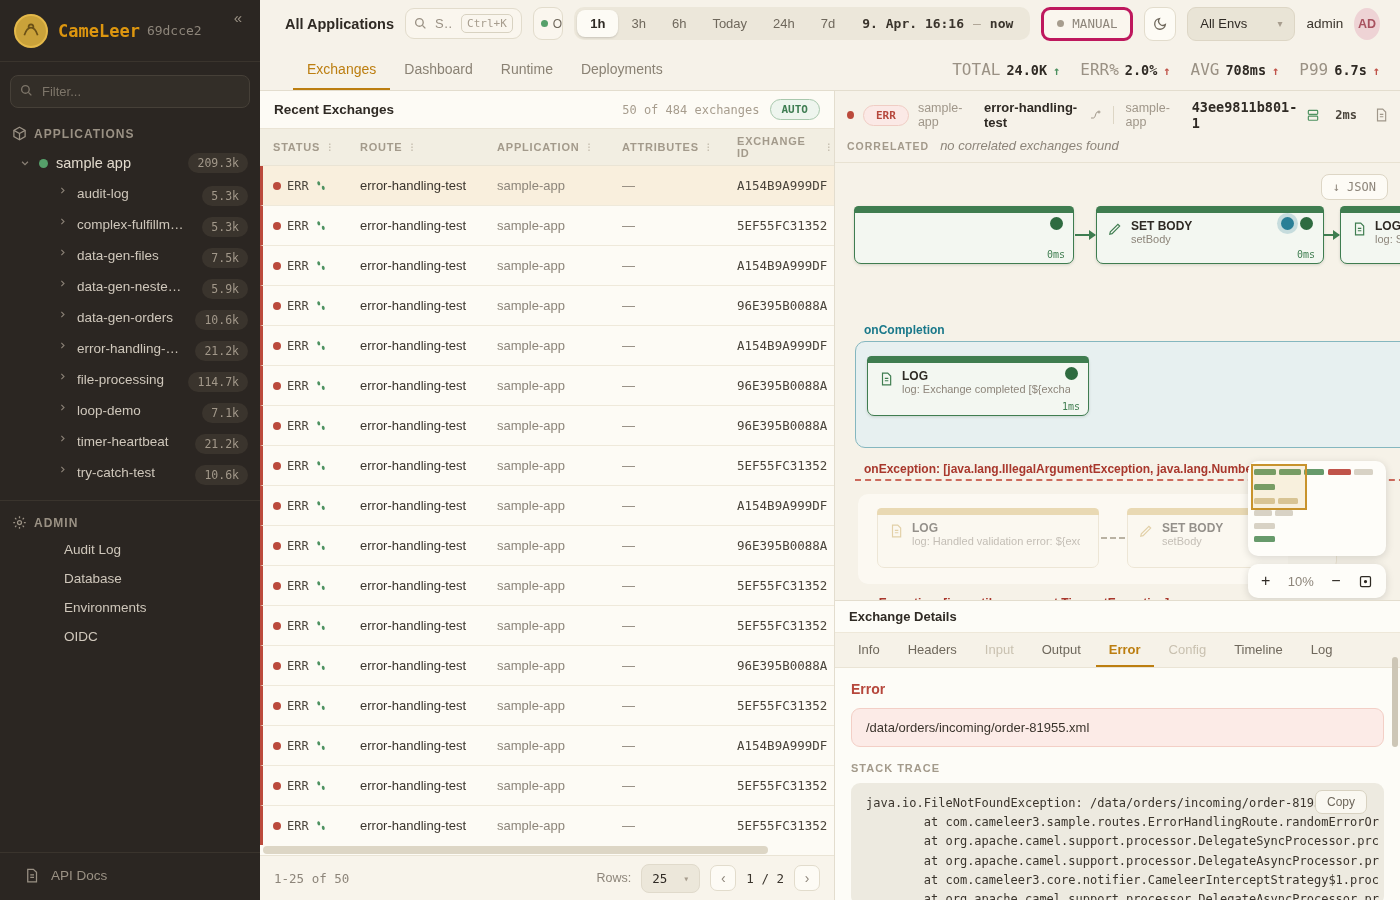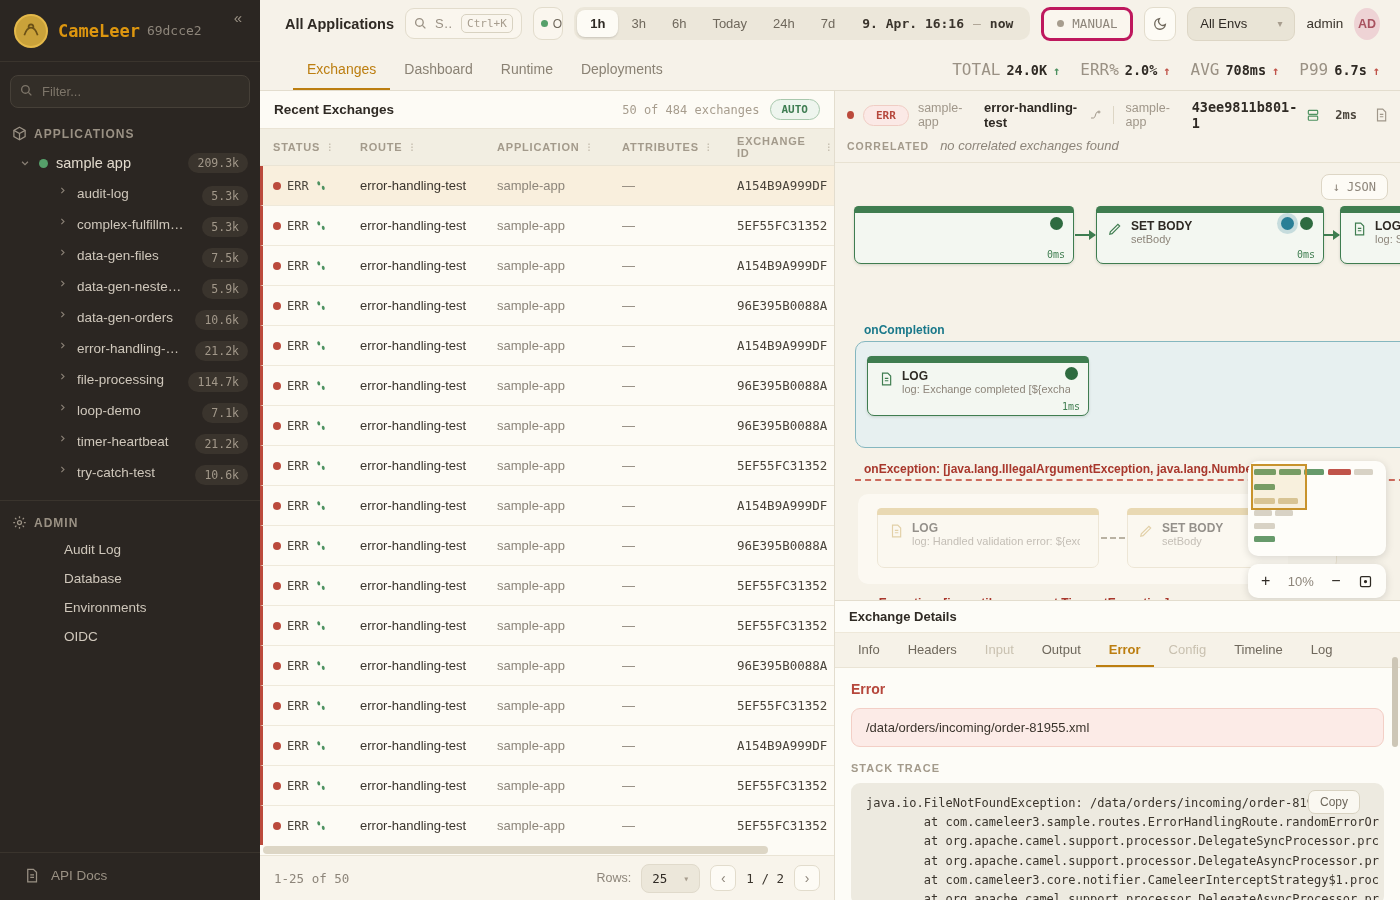--- a/index.html
+++ b/index.html
@@ -159,21 +159,21 @@
   .dtabs { display:flex; gap:2px; padding:0 10px; background:#f6f2e8; border-bottom:1px solid #eae4d5; }
   .dtab { padding:9px 13px 8px; font-size:13px; color:#6f685c; cursor:pointer; border-bottom:2px solid transparent; }
   .dtab.disabled { color:#c9c1b0; cursor:default; }
   .dtab.active { color:#bc7e10; font-weight:bold; border-bottom-color:#bc7e10; }
   .details-body { flex:1; padding:8px 16px; overflow:hidden; }
   .error-heading { color:#b6473c; font-weight:bold; font-size:14px; margin:5px 0 11px; }
   .error-box { background:#fcebe7; border:1px solid #f3cfc6; border-radius:9px; padding:11px 14px; font-size:13px; color:#3a342c; margin-bottom:15px; }
   .stack-label { font-size:11px; font-weight:bold; letter-spacing:1px; color:#a39a8b; margin-bottom:9px; }
   .code-block { background:#edeae0; border-radius:9px; padding:11px 15px; font-family:"DejaVu Sans Mono",monospace; font-size:12px; color:#3a342c; position:relative; line-height:1.6; height:122px; overflow:hidden; }
   .code-line { white-space:pre; }
-  .copy-btn { position:absolute; top:7px; right:24px; border:1px solid #d8d2c1; background:#faf8f1; border-radius:7px; padding:4px 11px; font-size:12px; color:#6f685c; cursor:pointer; }
+  .copy-btn { position:absolute; top:7px; right:17px; border:1px solid #d8d2c1; background:#faf8f1; border-radius:7px; padding:4px 11px; font-size:12px; color:#6f685c; cursor:pointer; }
   .vscroll { position:absolute; right:2px; top:56px; width:6px; height:90px; background:#cdc6b6; border-radius:3px; cursor:pointer; }
 </style>
 </head>
 <body>
 
 <div class="app">
 
   <aside class="sidebar">
     <div class="logo-row">
       <span class="logo-circle">

